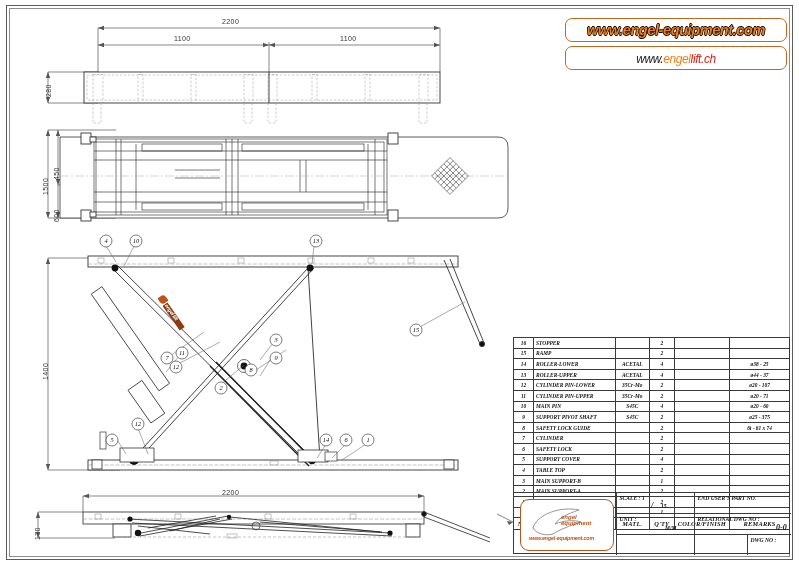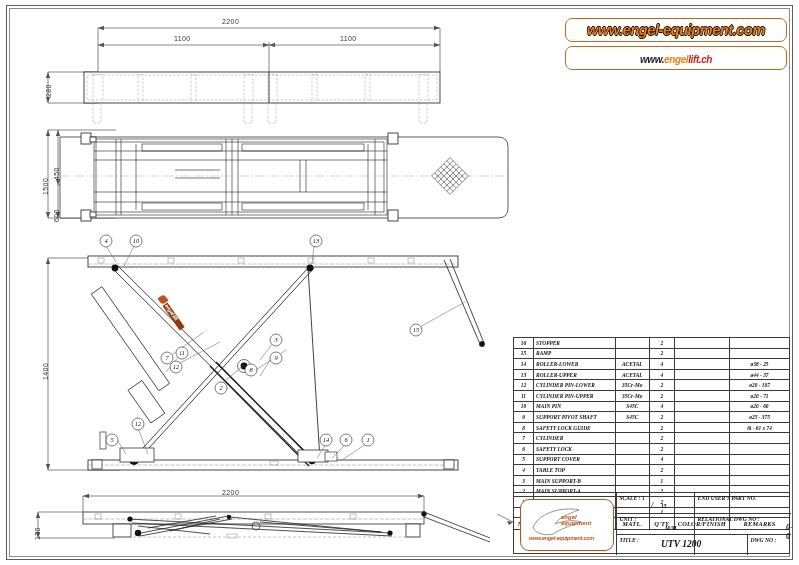--- a/index.html
+++ b/index.html
@@ -17,21 +17,21 @@
        font-size:7px;color:#333;letter-spacing:.4px;white-space:nowrap;}
   .dimtxt.vert{transform:rotate(-90deg);transform-origin:0 0;}
 
   
   .url-wrap{position:absolute;left:565px;top:18px;width:222px;}
   .url-box{border:1.3px solid #c2691f;border-radius:7px;background:#fff;
        text-align:center;padding:2px 4px;box-sizing:border-box;margin-bottom:4px;}
   .url1{font-size:14.5px;font-weight:bold;font-style:italic;color:#ef7f1a;
        letter-spacing:-.4px;
        text-shadow:-0.7px 0 #000,0.7px 0 #000,0 -0.7px #000,0 0.7px #000;}
-  .url2{font-size:10px;font-weight:bold;font-style:italic;letter-spacing:-.4px;}
+  .url2{font-size:12px;font-weight:normal;font-style:italic;letter-spacing:-.4px;}
   .url2 .o{color:#ef7f1a;} .url2 .r{color:#d4201a;} .url2 .k{color:#222;}
 
   
   .bom{position:absolute;left:513px;top:337px;width:277px;
        border-collapse:collapse;font-size:5.4px;}
   .bom td{border:.7px solid #3a3a3a;height:9.6px;padding:0 2px;
        font-family:"Liberation Serif",serif;font-style:italic;font-weight:bold;
        color:#111;white-space:nowrap;overflow:hidden;}
   .c-no{width:17px;text-align:center;}
   .c-desc{width:85px;}
@@ -582,32 +582,28 @@
       <span>1</span>
       <span style="position:absolute;left:34px;top:8px;font-size:8px;">/</span>
       <span style="position:absolute;left:44px;top:10px;">15</span>
     </div>
 
     <div class="tb-cell" style="left:103px;top:21px;width:77px;height:20px;">
       <span>UNIT :</span>
       <span style="position:absolute;left:48px;top:11px;">M/M</span>
     </div>
 
-    <div class="tb-cell" style="left:103px;top:42px;width:130px;height:20px;">
-      <span>TITLE :</span>
-      <span class="tb-big" style="position:absolute;left:44px;top:4px;">UTV 1200</span>
-    </div>
 
     <div class="tb-cell" style="left:181px;top:0;width:96px;height:20px;">
       <span>END USER'S PART NO.</span>
     </div>
 
     <div class="tb-cell" style="left:181px;top:21px;width:96px;height:20px;">
       <span>RELATIONAL DWG NO :</span>
-      <span class="tb-mid" style="position:absolute;left:72px;top:9px;padding-left:19px;">0-0</span>
+      <span class="tb-mid" style="position:absolute;left:62px;top:9px;padding-left:19px;">0-0</span>
     </div>
 
     <div class="tb-cell" style="left:234px;top:42px;width:43px;height:20px;">
       <span>DWG NO :</span>
     </div>
   </div>
 
   <svg class="abs" style="left:495px;top:510px;" width="22" height="20">
     <line x1="2" y1="4" x2="18" y2="12" stroke="#555" stroke-width="0.7"></line>
     <path d="M18 12 l-6 -1 l2 4 z" fill="#555"></path>

